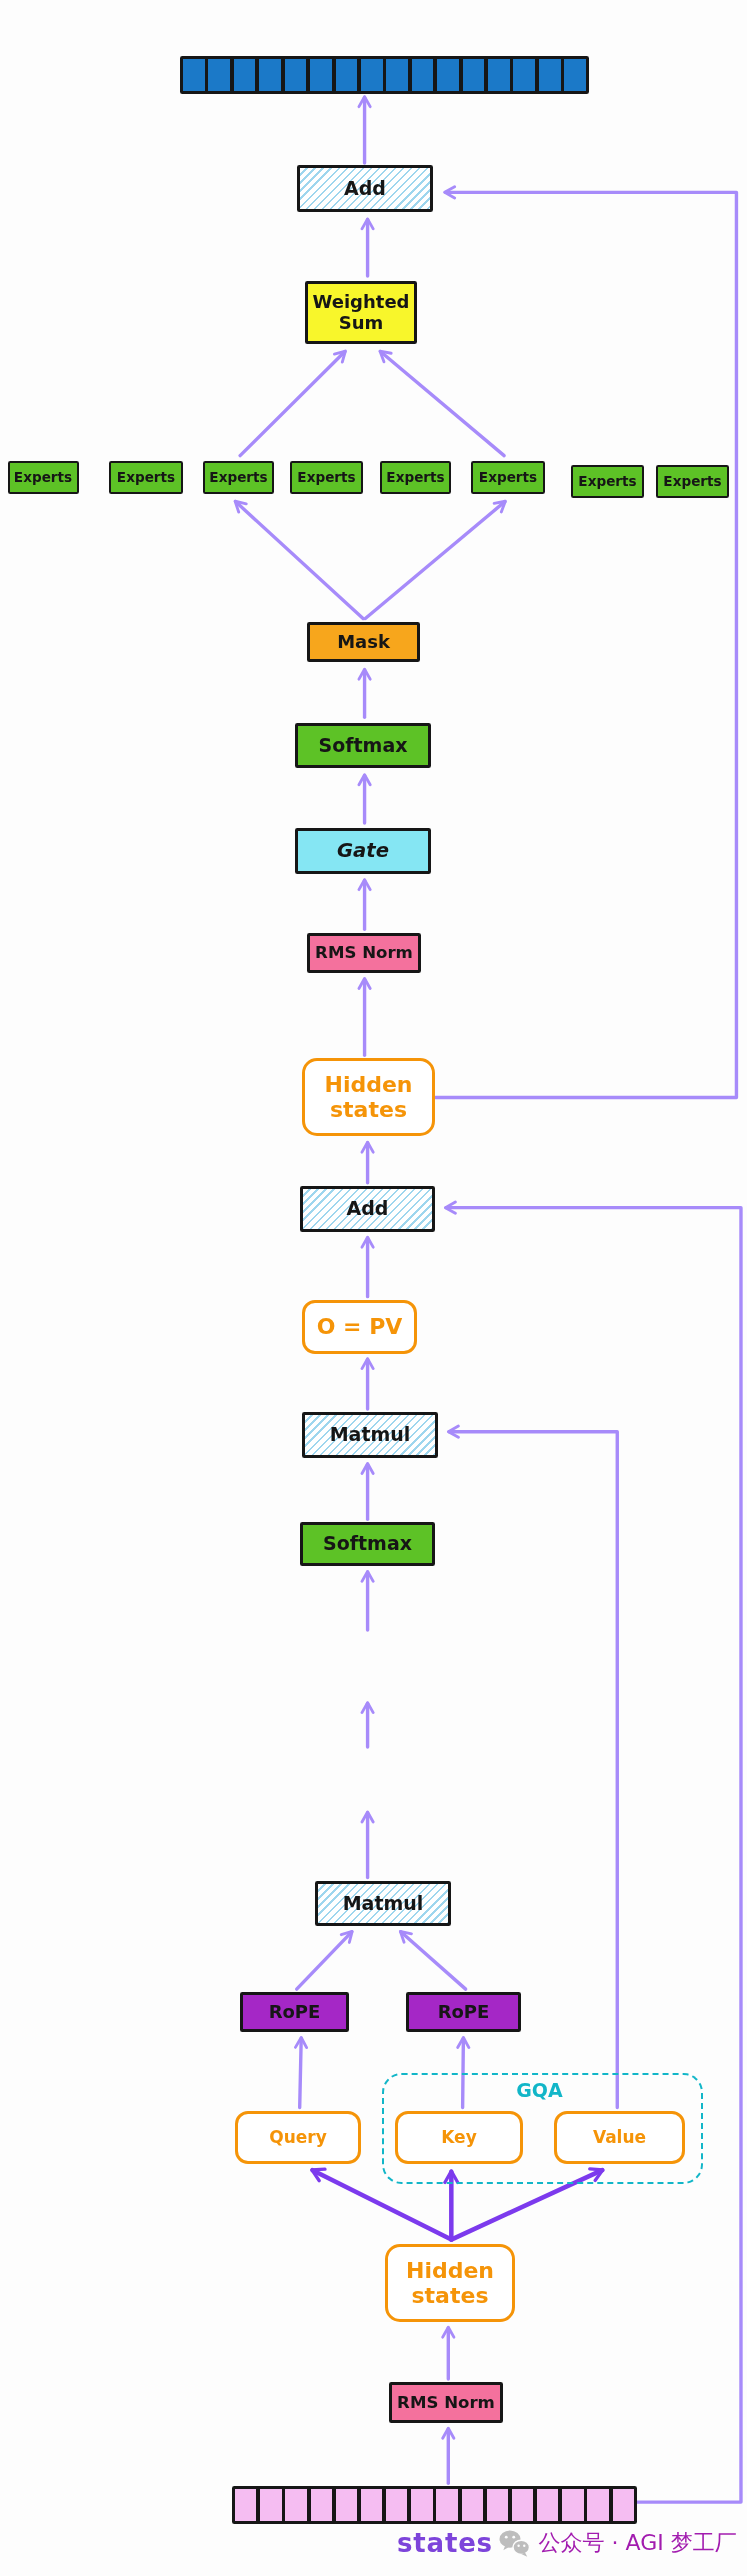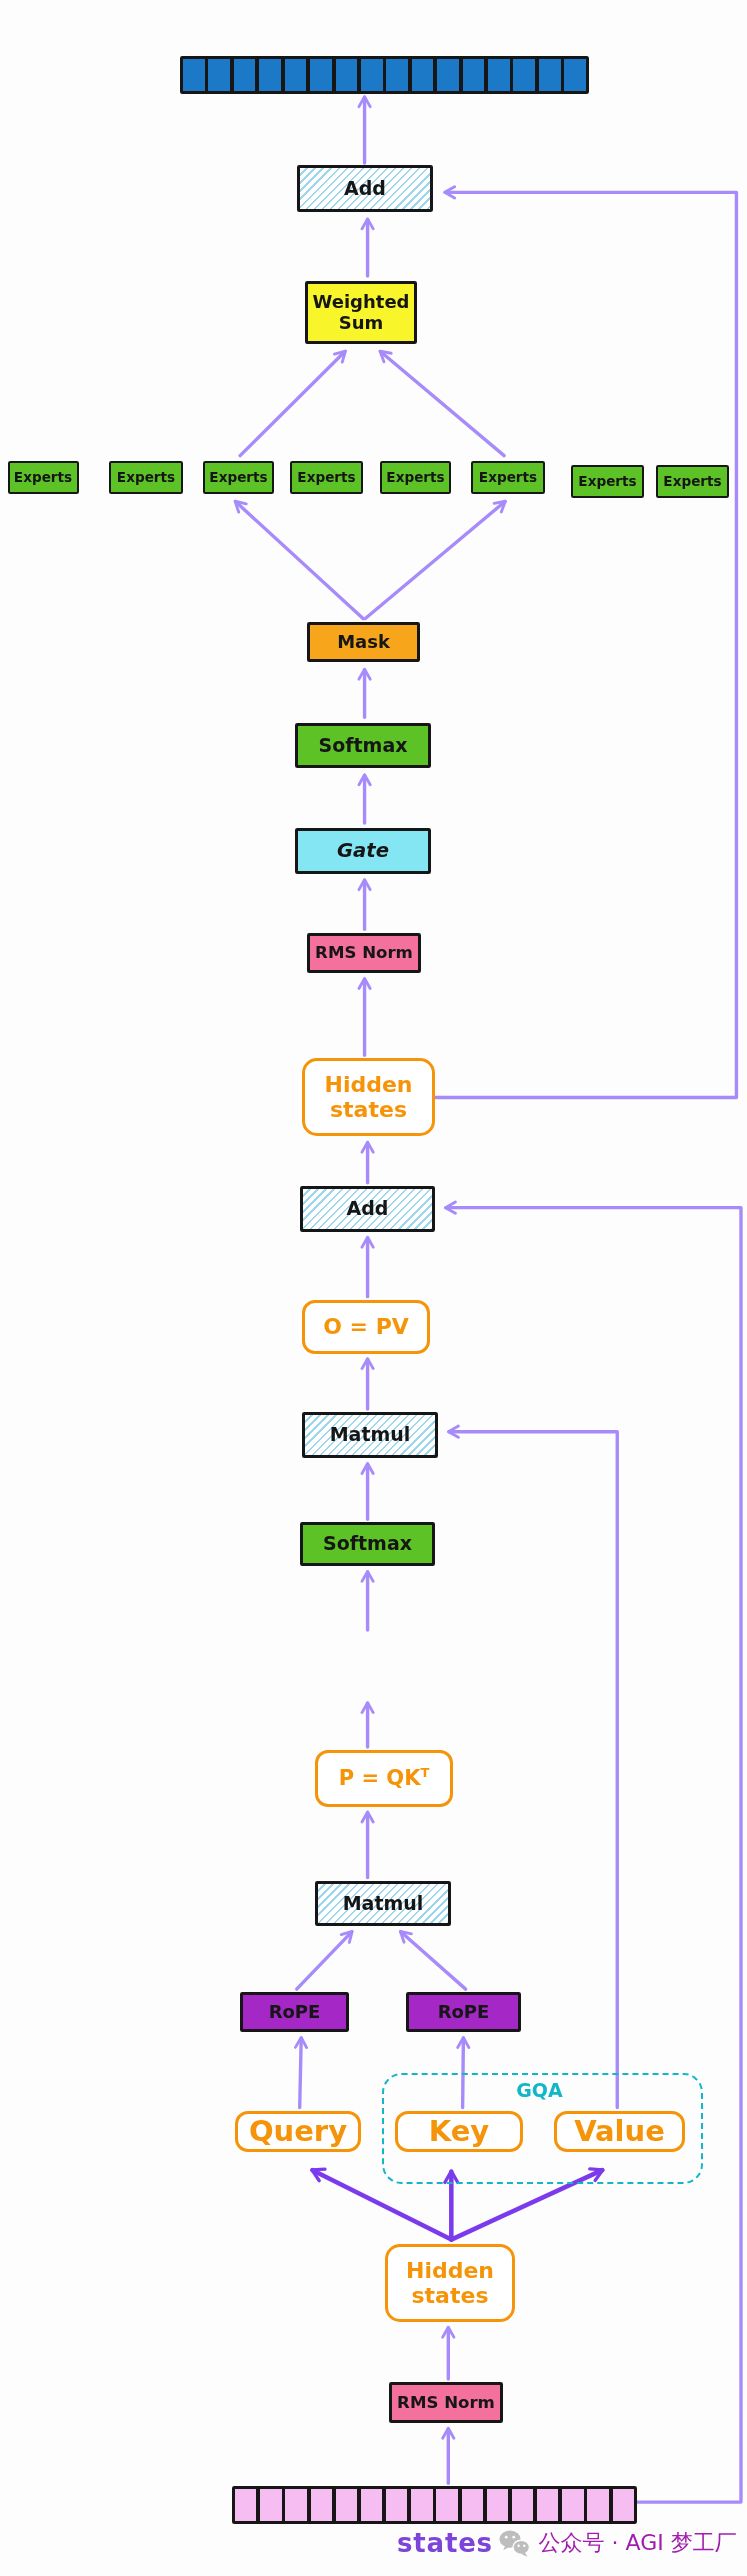--- a/index.html
+++ b/index.html
@@ -28,35 +28,35 @@
   .e1{left:7.5px;width:71px;}  .e2{left:109px;width:74px;} .e3{left:203px;width:71px;}
   .e4{left:290px;width:73px;} .e5{left:380px;width:71px;} .e6{left:471px;width:74px;}
   .e7{left:571px;width:73px;top:465px;} .e8{left:656px;width:73px;top:465px;}
   .topk{left:307px;top:622px;width:113px;height:40px;background:#f7a61c;font-size:18px;}
   .softmax1{left:295px;top:723px;width:136px;height:45px;background:#5dc226;font-size:19px;}
   .gate{left:295px;top:828px;width:136px;height:46px;background:#85e6f3;font-size:19.6px;font-style:italic;}
   .rms1{left:307px;top:933px;width:114px;height:40px;background:#f4719d;font-size:16.6px;}
   .orange{background:#ffffff;border:3.8px solid #f59408;color:#f59408;border-radius:15px;}
   .hidden1{left:302px;top:1058px;width:133px;height:78px;font-size:22px;}
   .add2{left:300px;top:1186px;width:135px;height:46px;}
-  .opv{left:302px;top:1300px;width:128px;height:54px;font-size:22px;border-radius:13px;}
+  .opv{left:302px;top:1300px;width:115px;height:54px;font-size:22px;border-radius:13px;}
   .matmul1{left:302px;top:1412px;width:136px;height:46px;}
   .softmax2{left:300px;top:1522px;width:135px;height:44px;background:#5dc226;font-size:19px;}
   .swm{left:300px;top:1633px;width:152px;height:64px;background:#f2484f;font-size:16px;}
   .pqkt{left:315px;top:1750px;width:138px;height:57px;font-size:21px;border-radius:13px;}
   .pqkt sup{font-size:13px;vertical-align:super;}
   .matmul2{left:315px;top:1881px;width:136px;height:45px;}
   .rope{top:1992px;height:40px;background:#a527c6;font-size:18px;}
   .ropeq{left:240px;width:109px;}
   .ropek{left:406px;width:115px;}
   .gqa{position:absolute;left:382px;top:2073px;width:321px;height:111px;border:2.3px dashed #12b6c8;
        border-radius:19.6px;box-sizing:border-box;}
   .gqalbl{position:absolute;left:498px;top:2079px;width:83px;text-align:center;color:#12b6c8;
           font-size:19px;font-weight:700;}
-  .qkv{top:2111px;height:41px;font-size:29px;border-radius:13px;}
+  .qkv{top:2111px;height:53px;font-size:17px;border-radius:13px;}
   .query{left:235px;width:126px;}
   .key{left:395px;width:128px;}
   .value{left:554px;width:131px;}
   .hidden2{left:385px;top:2244px;width:130px;height:78px;font-size:22px;}
   .rms2{left:389px;top:2382px;width:114px;height:41px;background:#f4719d;font-size:16.6px;}
 
   .watermark{position:absolute;left:498px;top:2528px;display:flex;align-items:center;gap:7.5px;
              color:#a21caf;font-size:22px;font-weight:400;white-space:nowrap;}
   .watermark svg{display:block;}
 </style>
@@ -150,23 +150,20 @@
   <div class="node rms1">RMS Norm</div>
   <div class="node orange hidden1">
     <div>Hidden</div>
     <div>states</div>
   </div>
 
   <div class="node hatch add2">Add</div>
   <div class="node orange opv">O = PV</div>
   <div class="node hatch matmul1">Matmul</div>
   <div class="node softmax2">Softmax</div>
-  <div class="node orange pqkt">
-    <div><span>P = QK</span><sup>T</sup></div>
-  </div>
   <div class="node hatch matmul2">Matmul</div>
   <div class="node rope ropeq">RoPE</div>
   <div class="node rope ropek">RoPE</div>
 
   <div class="gqa"></div>
   <div class="gqalbl">GQA</div>
 
   <div class="node orange qkv query">Query</div>
   <div class="node orange qkv key">Key</div>
   <div class="node orange qkv value">Value</div>

